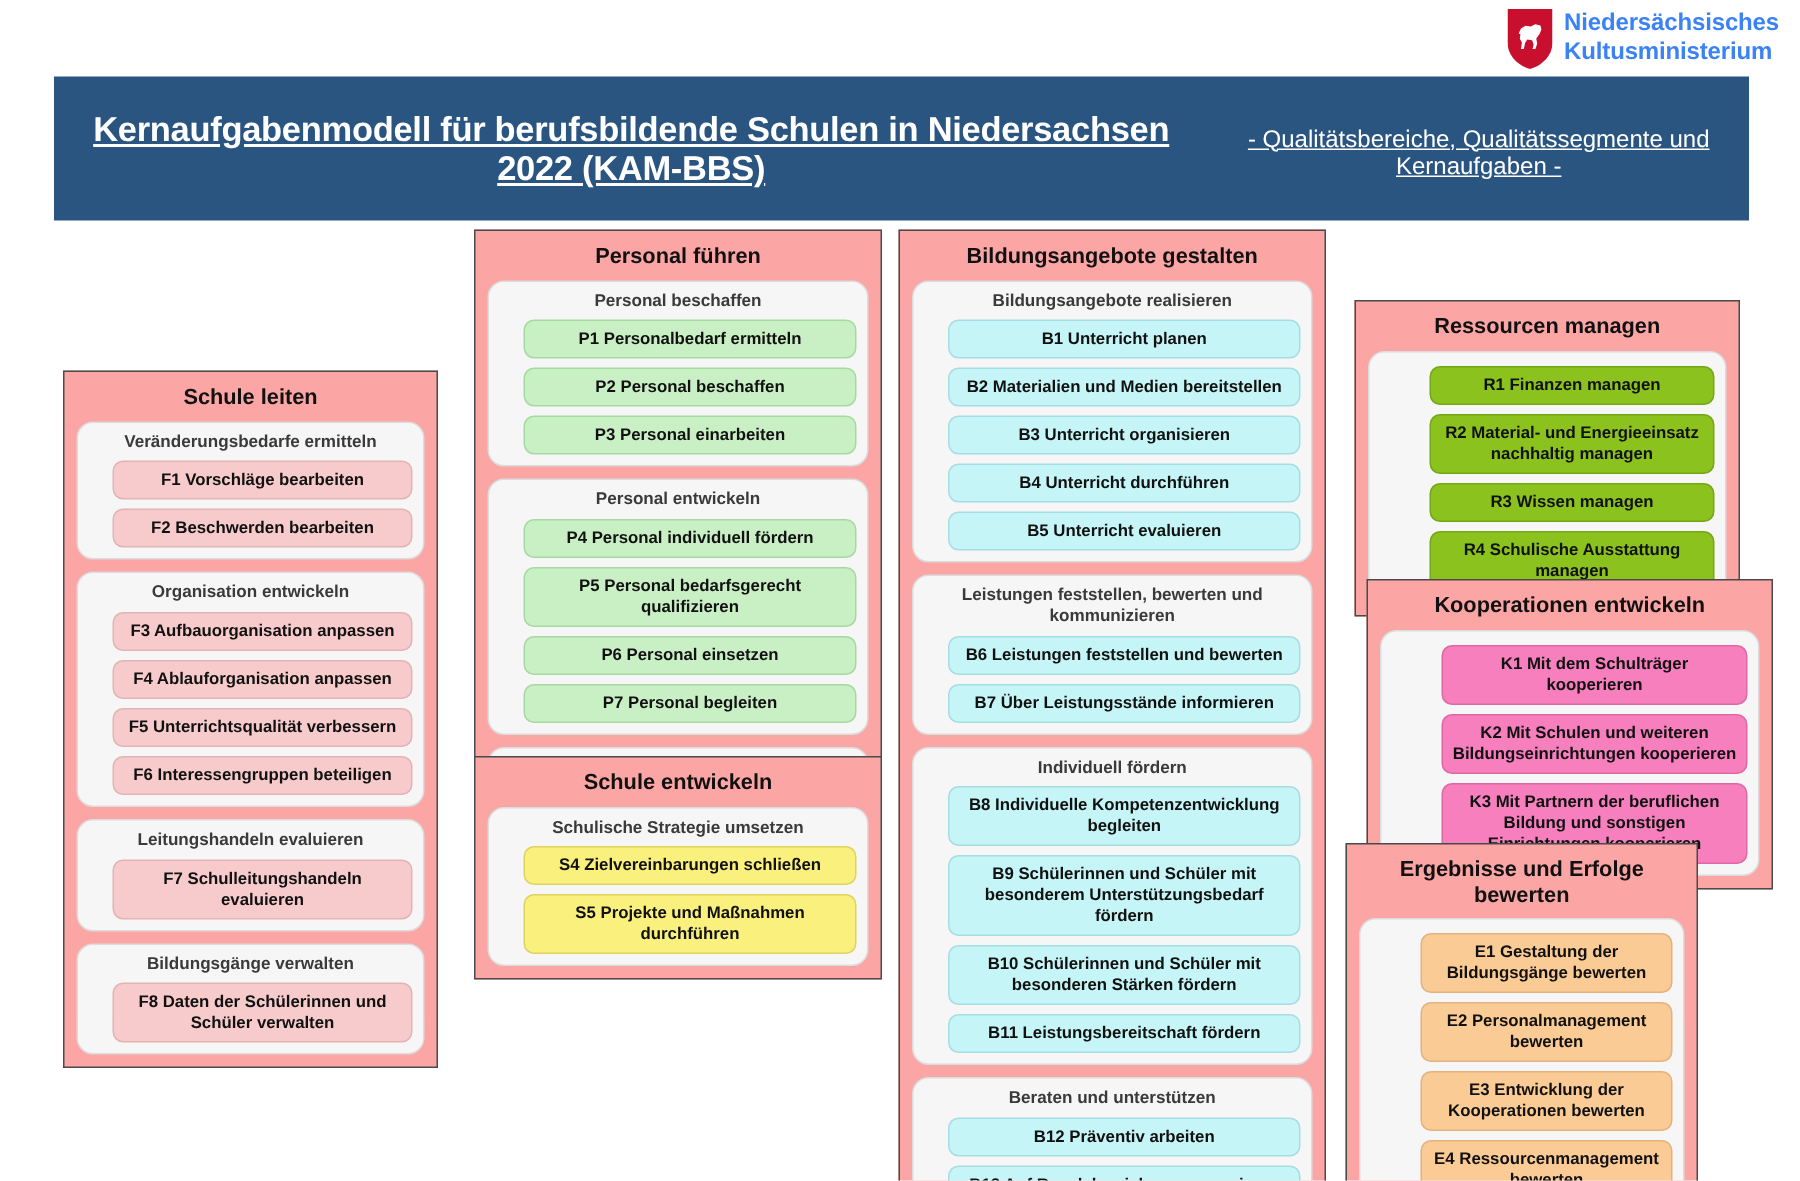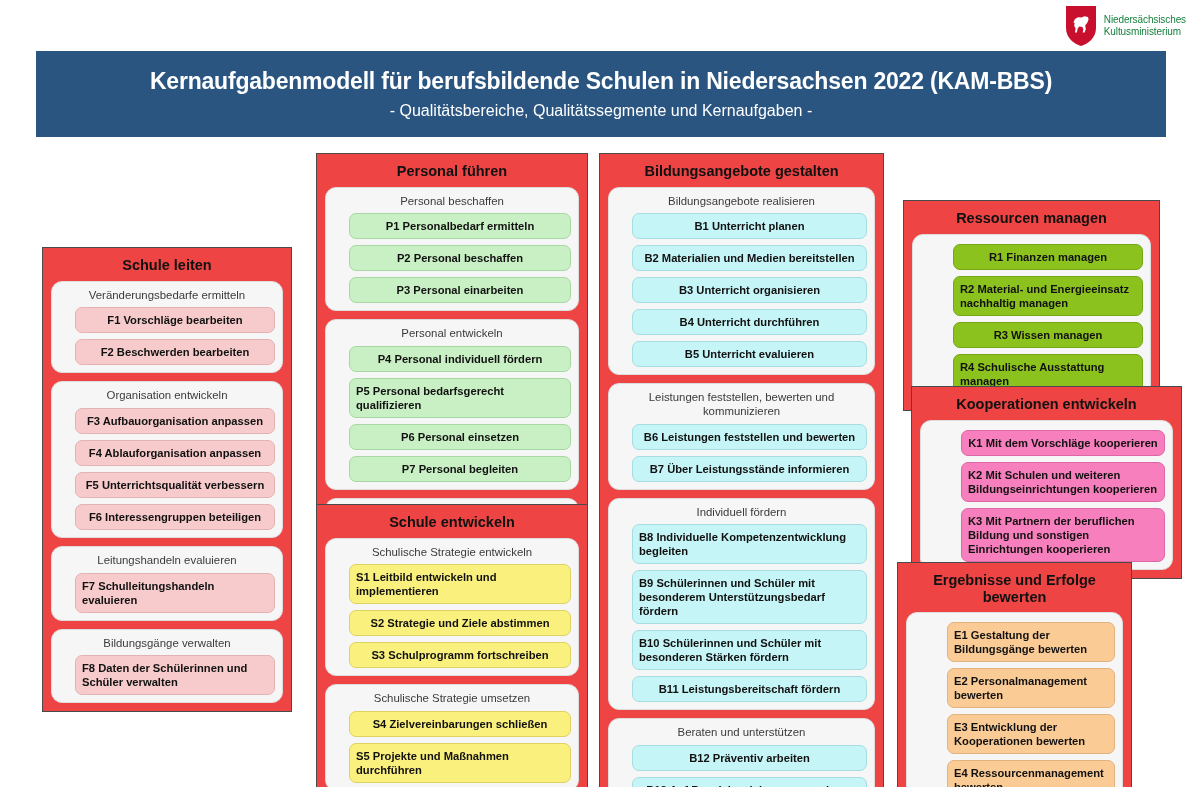--- a/index.html
+++ b/index.html
@@ -25,61 +25,61 @@
     display: flex;
     align-items: center;
     gap: 8px;
   }
   .logo-shield {
     width: 30px;
     height: 40px;
     flex: 0 0 auto;
   }
   .logo-text {
-    font-size: 10px;
-    font-weight: normal;
+    font-size: 16px;
+    font-weight: bold;
     line-height: 1.18;
-    color: #15803d;
+    color: #3b82f6;
     letter-spacing: -0.1px;
     white-space: pre-line;
   }
 
   
   .banner {
     position: absolute;
     left: 36px;
     top: 51px;
     width: 1130px;
-    height: 86px;
+    height: 96px;
     background: #2a5580;
     box-sizing: border-box;
     display: flex;
-    flex-direction: column;
     align-items: center;
     justify-content: center;
     color: #ffffff;
+    text-decoration: underline;
   }
   .banner-title {
     font-size: 23px;
     font-weight: bold;
     letter-spacing: -0.2px;
     text-align: center;
     line-height: 1.15;
   }
   .banner-sub {
     font-size: 16px;
     font-weight: normal;
     margin-top: 7px;
     text-align: center;
   }
 
   
   .area {
     position: absolute;
-    background: #ef4444;
+    background: #fca5a5;
     border: 1.3px solid #4a4a4a;
     box-sizing: border-box;
     padding: 7px 8px 8px 8px;
   }
   .area-title {
     text-align: center;
     font-size: 14.5px;
     font-weight: bold;
     color: #111111;
     margin: 2px 0 7px 0;
@@ -92,32 +92,32 @@
     border: 1px solid #dcdcdc;
     border-radius: 11px;
     box-sizing: border-box;
     padding: 5px 7px 7px 7px;
     margin-bottom: 8px;
   }
   .segment:last-child { margin-bottom: 0; }
   .segment-title {
     text-align: center;
     font-size: 11.4px;
-    font-weight: normal;
+    font-weight: bold;
     color: #3a3a3a;
     margin: 2px 0 5px 0;
     line-height: 1.2;
   }
   .segment.no-title { padding-top: 9px; padding-left: 24px; }
 
   
   .task {
     border-radius: 7px;
     box-sizing: border-box;
-    text-align: left;
+    text-align: center;
     font-size: 11.2px;
     font-weight: bold;
     color: #111111;
     line-height: 1.25;
     padding: 5px 6px;
     margin-bottom: 6px;
     min-height: 22px;
     display: flex;
     align-items: center;
     justify-content: center;
@@ -197,26 +197,20 @@
       <div class="task c-green">P7 Personal begleiten</div>
     </div>
     <div class="segment">
       <div class="segment-title">Personal verwalten</div>
       <div class="task c-green">P8 Personal verwalten</div>
     </div>
   </div>
 <div class="area" id="area-schule-entwickeln">
     <div class="area-title">Schule entwickeln</div>
     <div class="segment">
-      <div class="segment-title">Schulische Strategie entwickeln</div>
-      <div class="task c-yellow">S1 Leitbild entwickeln und implementieren</div>
-      <div class="task c-yellow">S2 Strategie und Ziele abstimmen</div>
-      <div class="task c-yellow">S3 Schulprogramm fortschreiben</div>
-    </div>
-    <div class="segment">
       <div class="segment-title">Schulische Strategie umsetzen</div>
       <div class="task c-yellow">S4 Zielvereinbarungen schließen</div>
       <div class="task c-yellow">S5 Projekte und Maßnahmen durchführen</div>
     </div>
   </div>
 <div class="area" id="area-bildungsangebote">
     <div class="area-title">Bildungsangebote gestalten</div>
     <div class="segment">
       <div class="segment-title">Bildungsangebote realisieren</div>
       <div class="task c-cyan">B1 Unterricht planen</div>
@@ -248,21 +242,21 @@
     <div class="segment no-title">
       <div class="task c-lime">R1 Finanzen managen</div>
       <div class="task c-lime">R2 Material- und Energieeinsatz nachhaltig managen</div>
       <div class="task c-lime">R3 Wissen managen</div>
       <div class="task c-lime">R4 Schulische Ausstattung managen</div>
     </div>
   </div>
 <div class="area" id="area-kooperationen">
     <div class="area-title">Kooperationen entwickeln</div>
     <div class="segment no-title">
-      <div class="task c-magenta">K1 Mit dem Vorschläge kooperieren</div>
+      <div class="task c-magenta">K1 Mit dem Schulträger kooperieren</div>
       <div class="task c-magenta">K2 Mit Schulen und weiteren Bildungseinrichtungen kooperieren</div>
       <div class="task c-magenta">K3 Mit Partnern der beruflichen Bildung und sonstigen Einrichtungen kooperieren</div>
     </div>
   </div>
 <div class="area" id="area-ergebnisse">
     <div class="area-title">Ergebnisse und Erfolge bewerten</div>
     <div class="segment no-title">
       <div class="task c-orange">E1 Gestaltung der Bildungsgänge bewerten</div>
       <div class="task c-orange">E2 Personalmanagement bewerten</div>
       <div class="task c-orange">E3 Entwicklung der Kooperationen bewerten</div>

